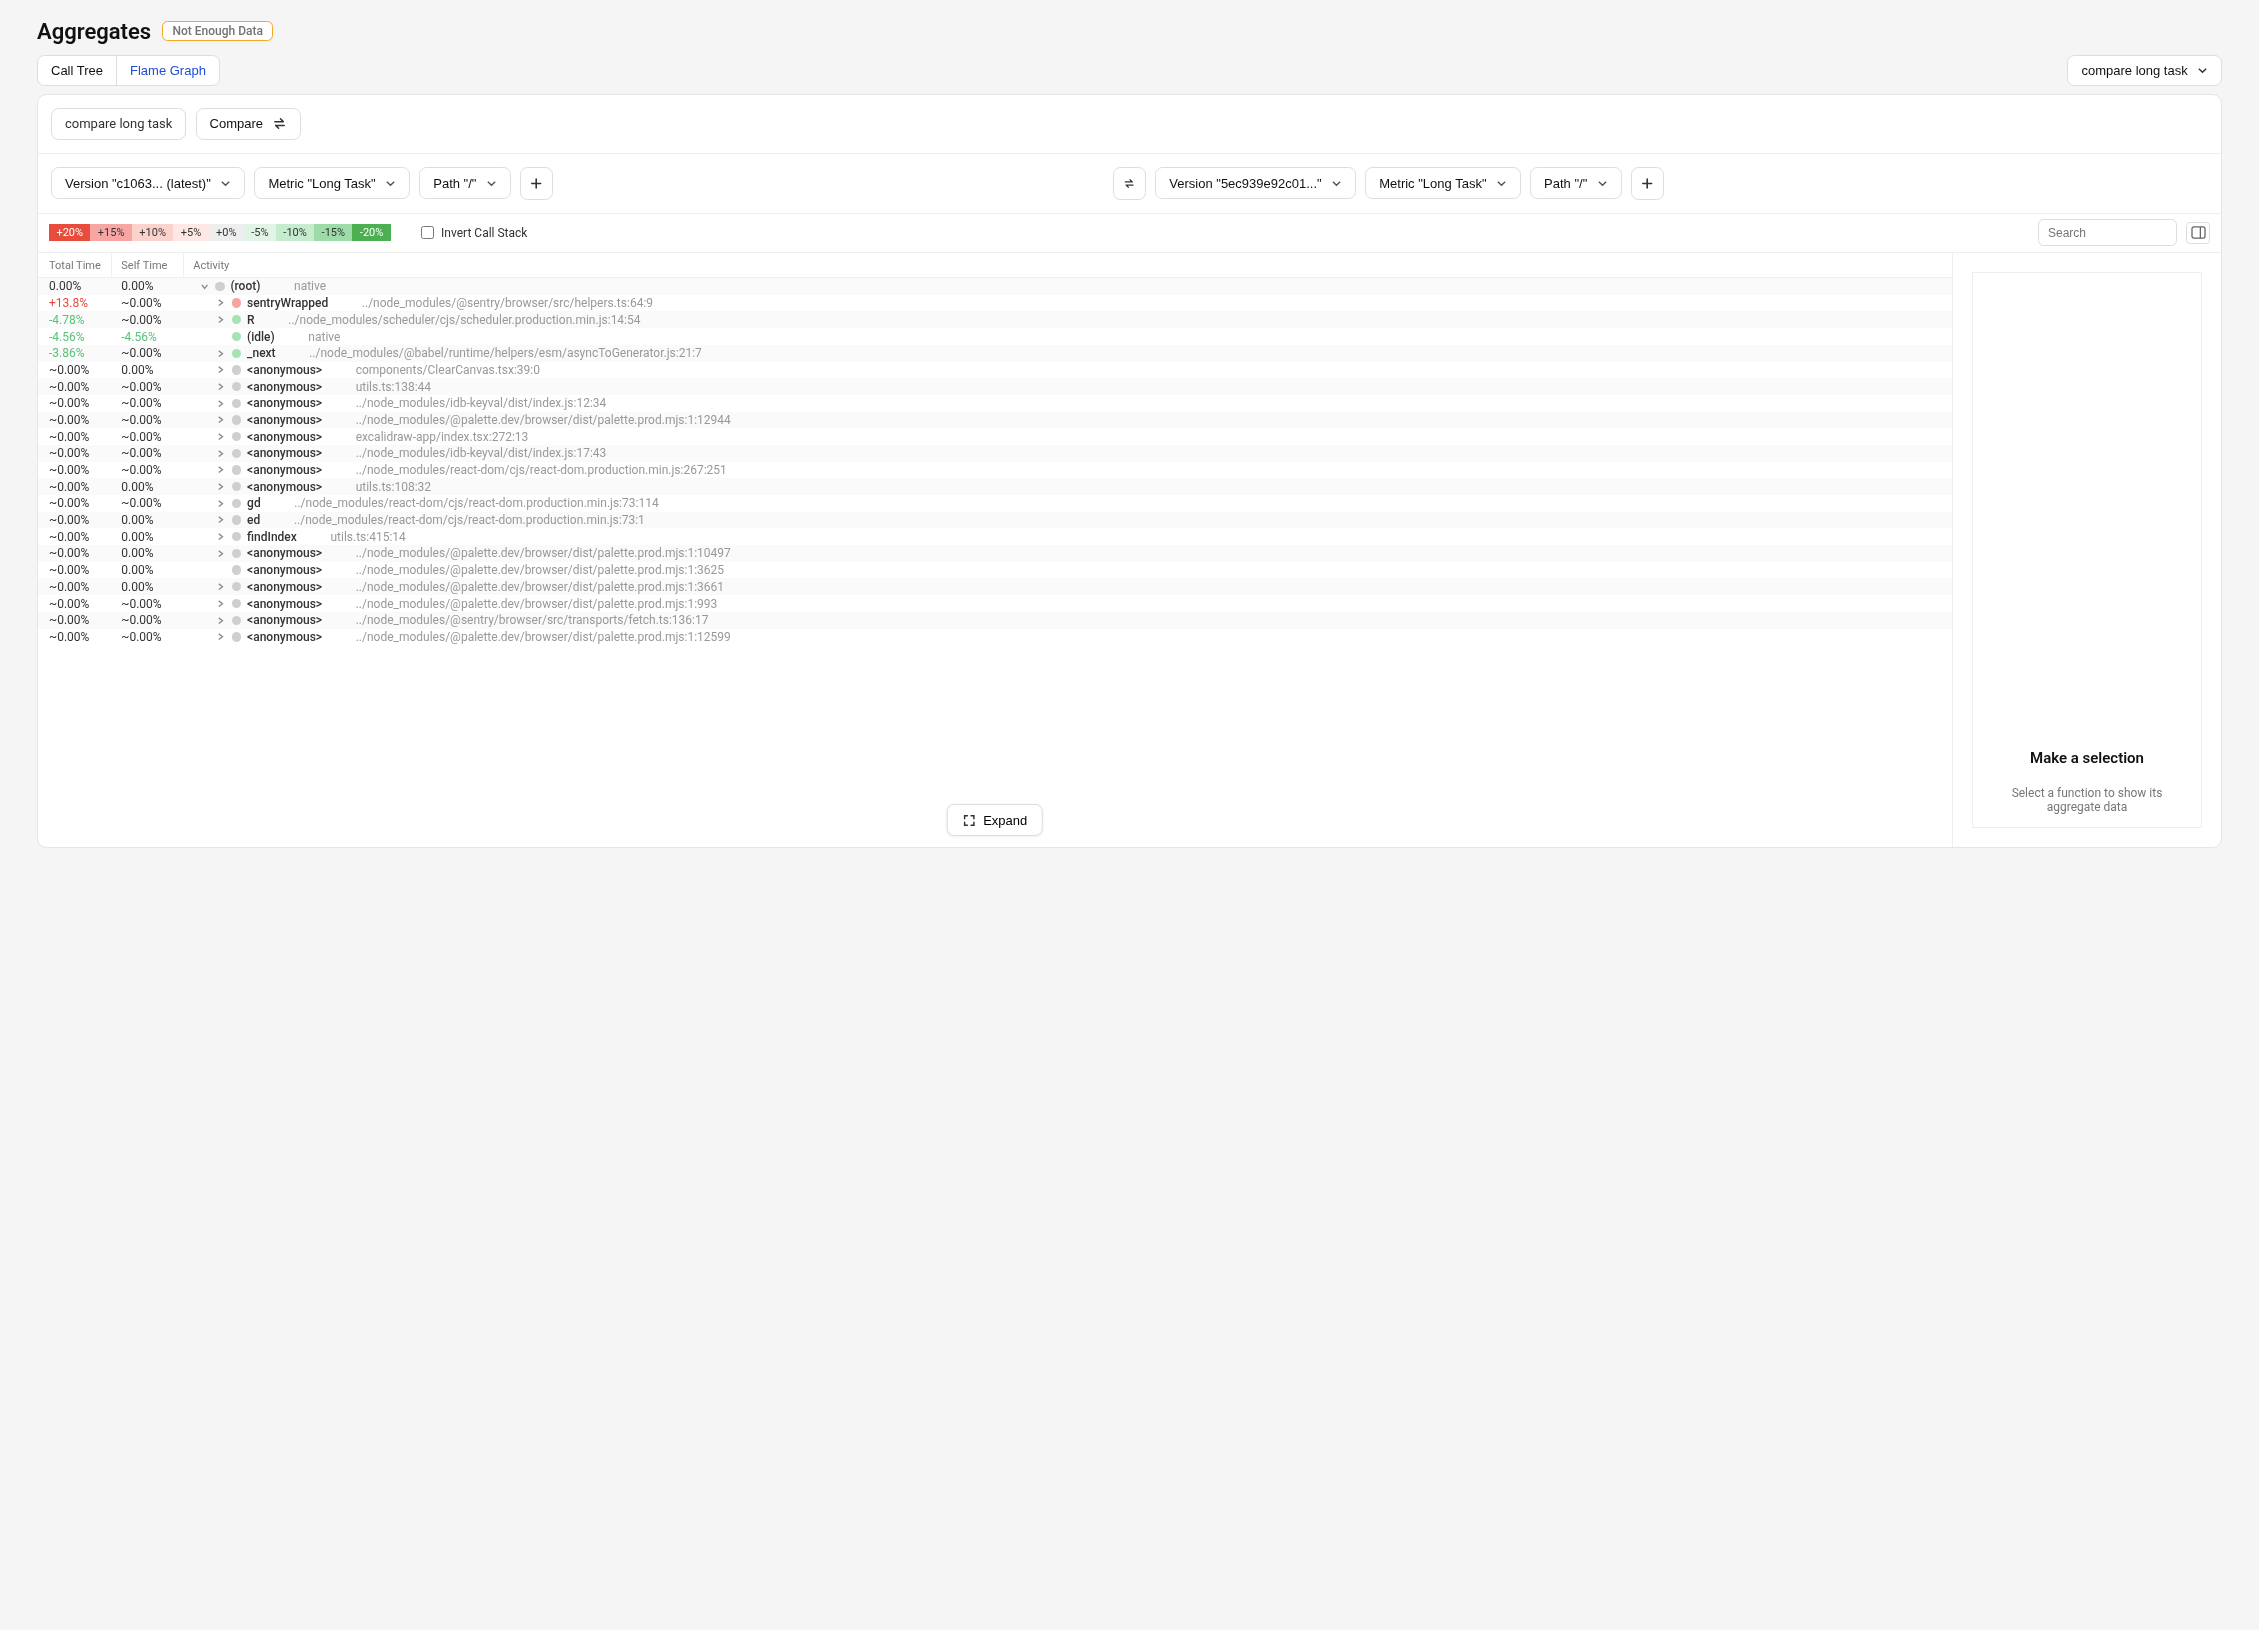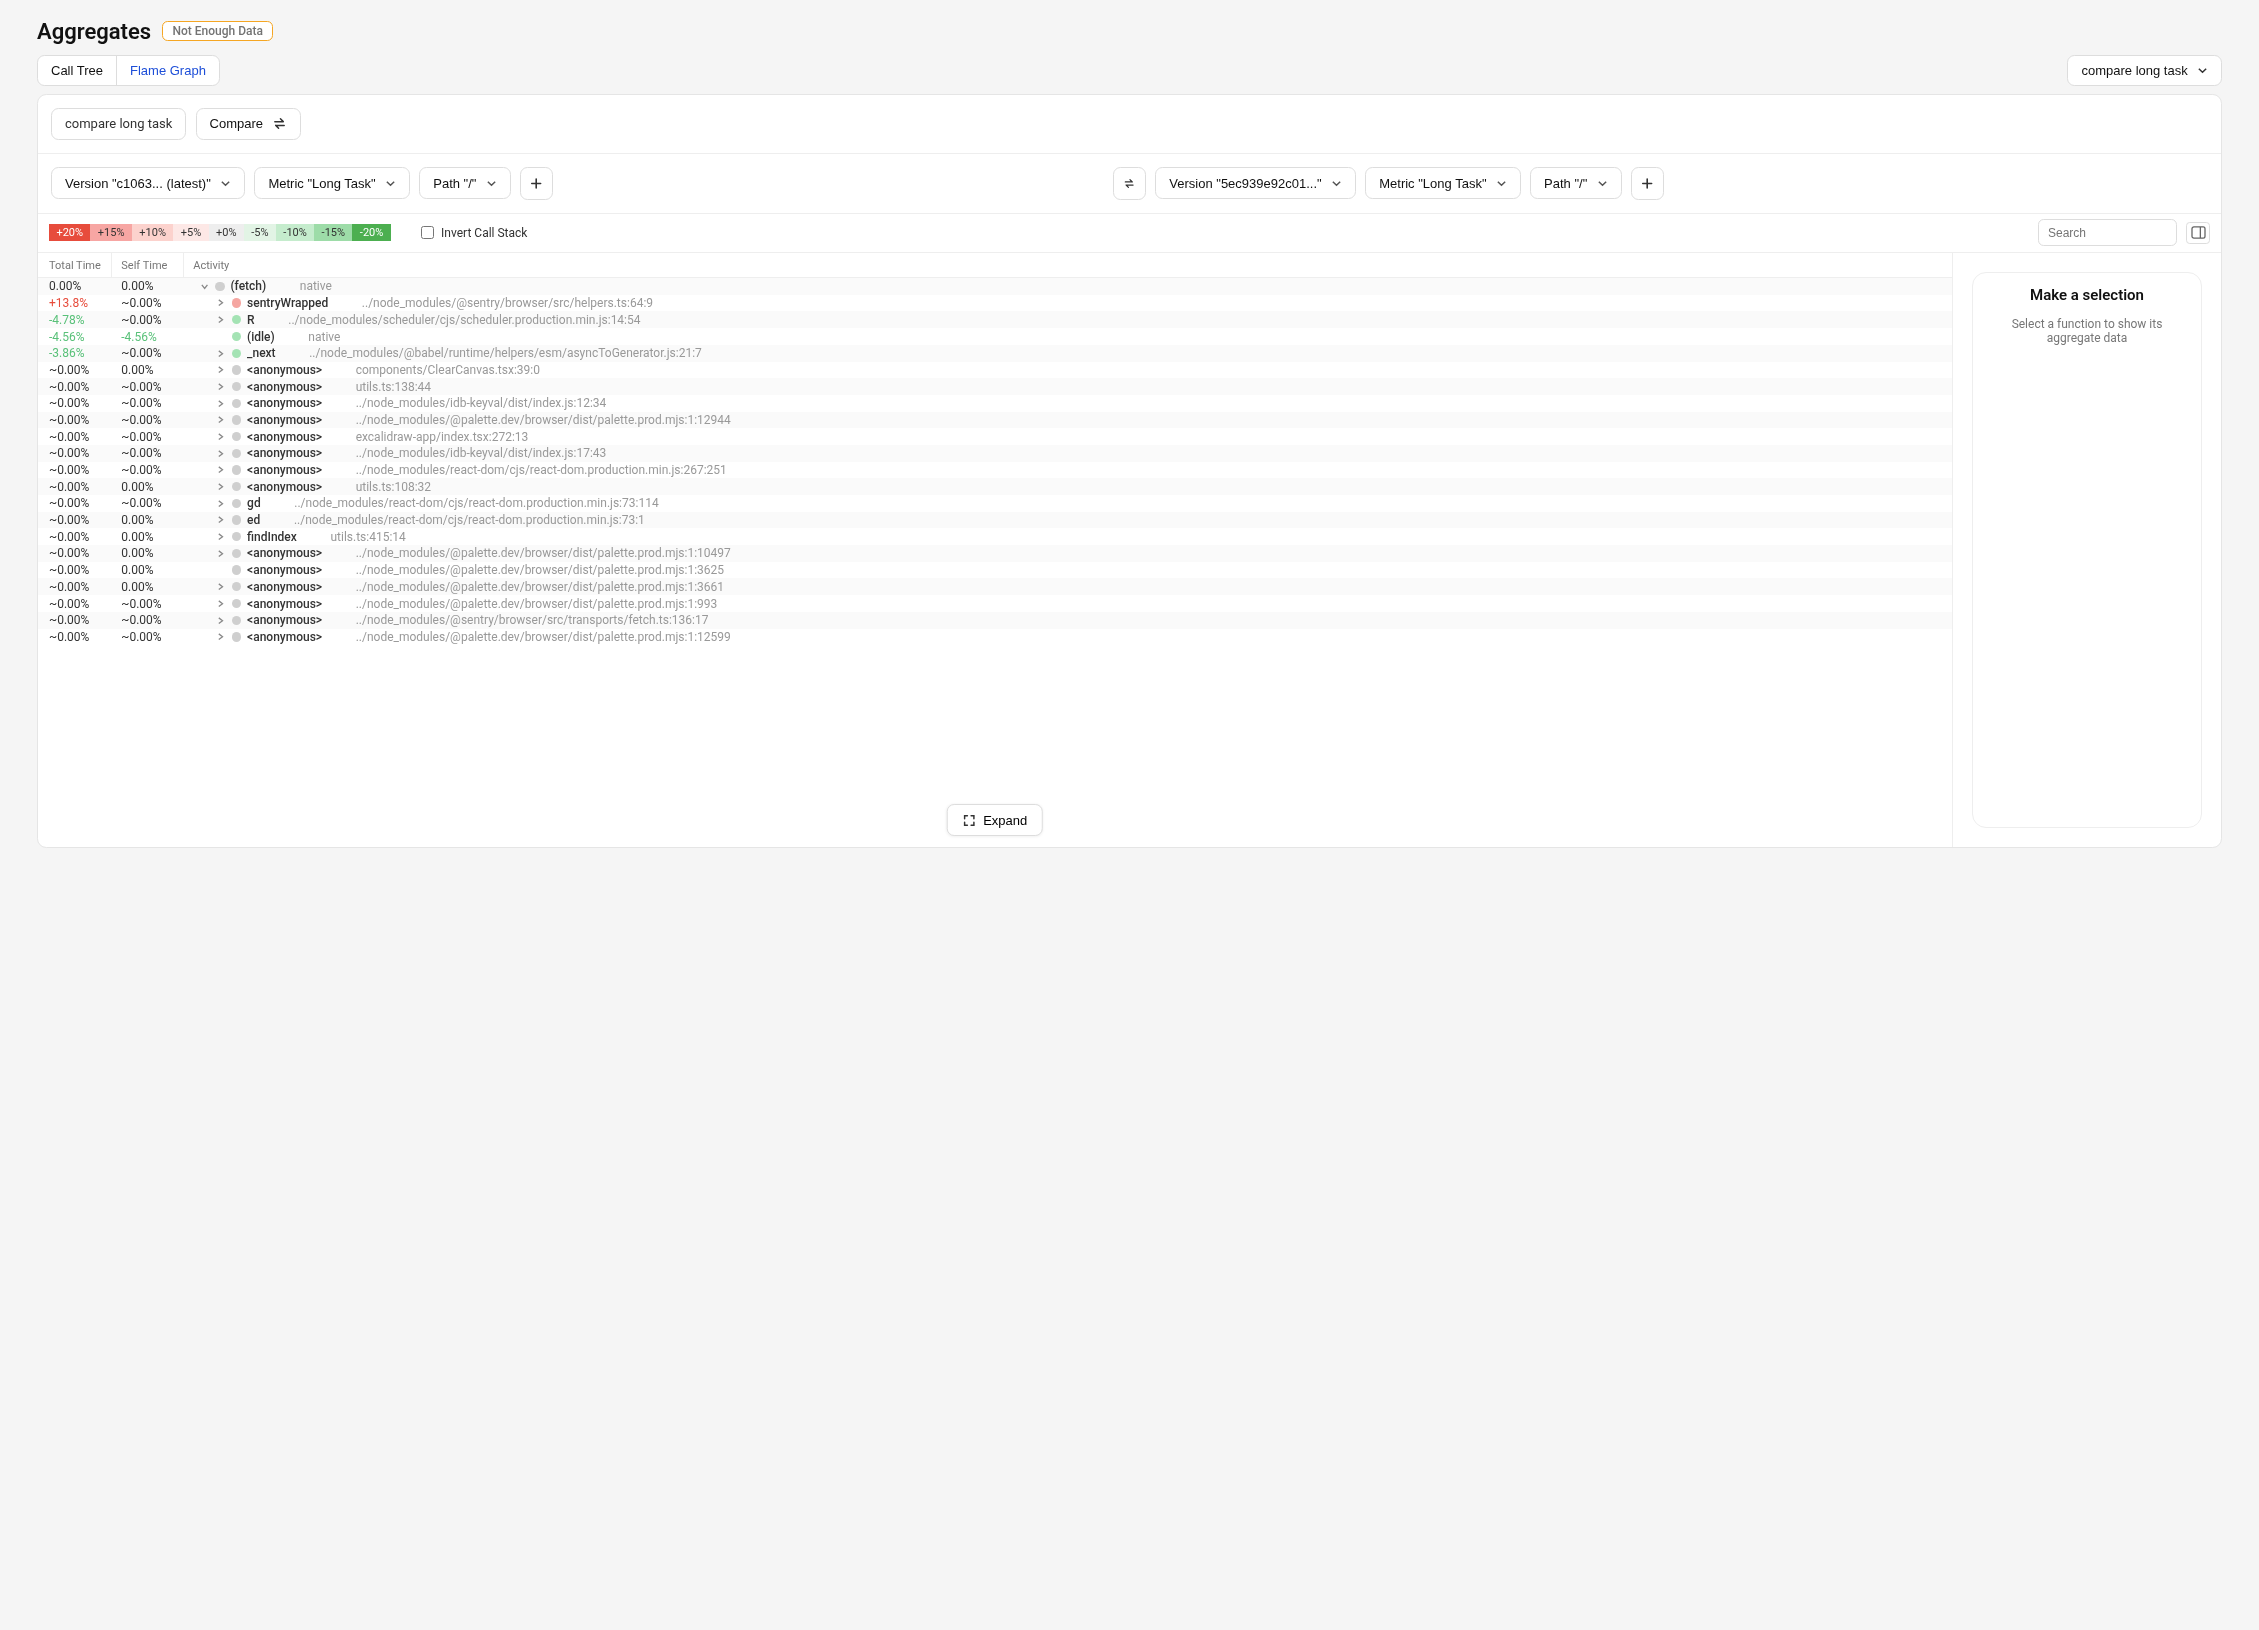--- a/index.html
+++ b/index.html
@@ -34,21 +34,21 @@
 .lb8 { background: #9ddca8; }
 .lb9 { background: #4caf50; color: #fff; }
 .invert-wrap { display: flex; align-items: center; gap: 7.4px; margin-left: 30px; color: #333; font-size: 12px; }
 .invert-wrap input { width: 13px; height: 13px; }
 .search-wrap { display: flex; align-items: center; gap: 9.3px; }
 .search-input { border: 0.9px solid #ddd; border-radius: 5.6px; padding: 5.6px 9.3px; font-size: 12px; width: 139px; }
 .sidepanel-toggle { display: flex; align-items: center; justify-content: center; width: 24px; height: 22px; border: 0.9px solid #ddd; border-radius: 3.7px; cursor: pointer; background: #fff; }
 .content-row { display: flex; }
 .tree-area { flex: 1; position: relative; min-height: 594px; }
 .detail-area { width: 269px; border-left: 0.9px solid #eee; display: flex; align-items: center; justify-content: center; padding: 18.6px; }
-.detail-inner { border: 0.9px solid #eee; border-radius: 14px; height: 100%; width: 100%; display: flex; flex-direction: column; align-items: center; justify-content: flex-start; gap: 13px; padding: 13px; }
+.detail-inner { border: 0.9px solid #eee; border-radius: 0; height: 100%; width: 100%; display: flex; flex-direction: column; align-items: center; justify-content: flex-end; gap: 19px; padding: 13px; }
 .detail-title { font-weight: 600; font-size: 15px; color: #111; }
 .detail-sub { color: #777; font-size: 12px; text-align: center; }
 .tree-header { display: flex; border-bottom: 0.9px solid #eee; font-size: 11px; color: #777; }
 .col-total { width: 74px; padding: 5.6px 0 5.6px 11px; border-right: 0.9px solid #eee; }
 .col-self { width: 72px; padding: 5.6px 0 5.6px 9.3px; border-right: 0.9px solid #eee; }
 .col-activity { flex: 1; padding: 5.6px 9.3px; }
 .tree-body { font-size: 12px; }
 .tree-row { display: flex; align-items: center; height: 16.7px; }
 .tree-row:nth-child(odd) { background: #fafafa; }
 .tree-row:nth-child(even) { background: #fff; }
@@ -203,21 +203,21 @@
               <div class="c-total ">0.00%</div>
               <div class="c-self ">0.00%</div>
               <div class="c-activity">
                 <span class="indent" style="width:9.3px"></span>
                 <span class="expander">
                   <svg width="9.3" height="9.3" viewBox="0 0 10 10">
                     <path d="M2 3 L5 7 L8 3" fill="none" stroke="#888" stroke-width="1.4"></path>
                   </svg>
                 </span>
                 <span class="marker gray"></span>
-                <span class="fn-name">(fetch)</span>
+                <span class="fn-name">(root)</span>
                 <span class="fn-path">native</span>
               </div>
             </div>
             <div class="tree-row">
               <div class="c-total txt-red">+13.8%</div>
               <div class="c-self ">~0.00%</div>
               <div class="c-activity">
                 <span class="indent" style="width:26px"></span>
                 <span class="expander">
                   <svg width="9.3" height="9.3" viewBox="0 0 10 10">

